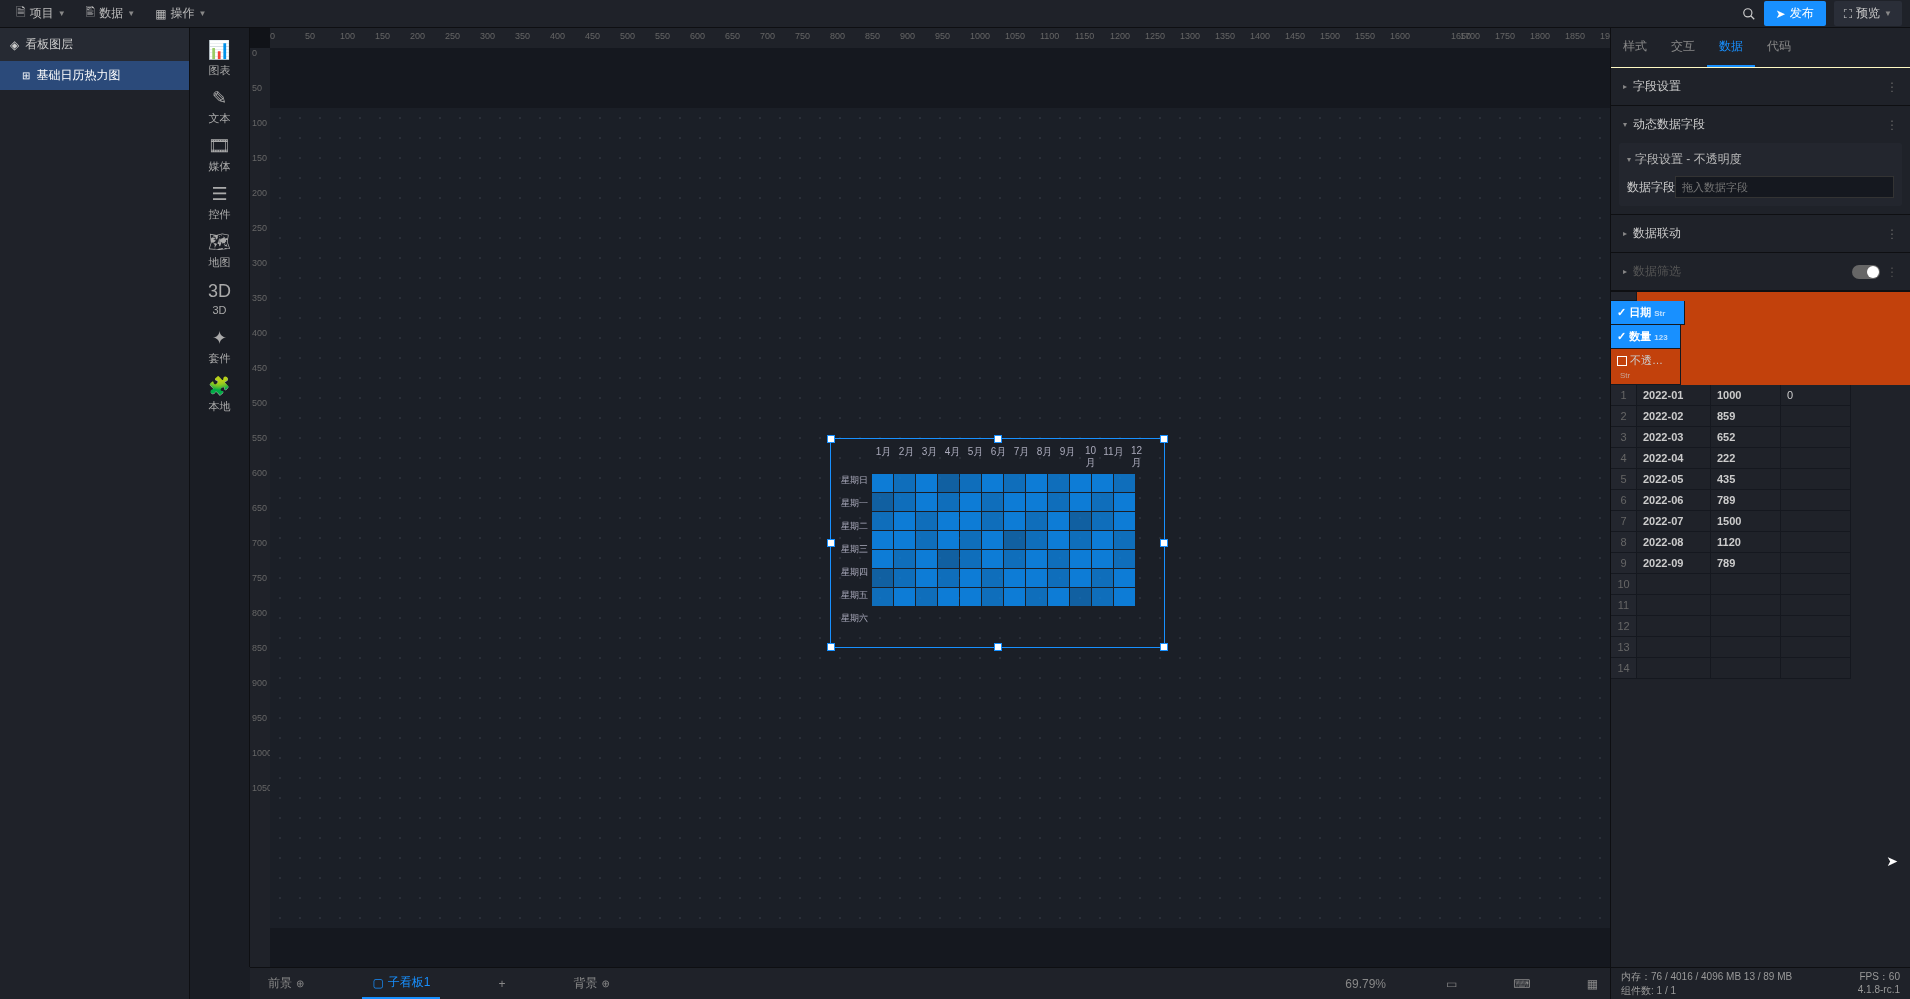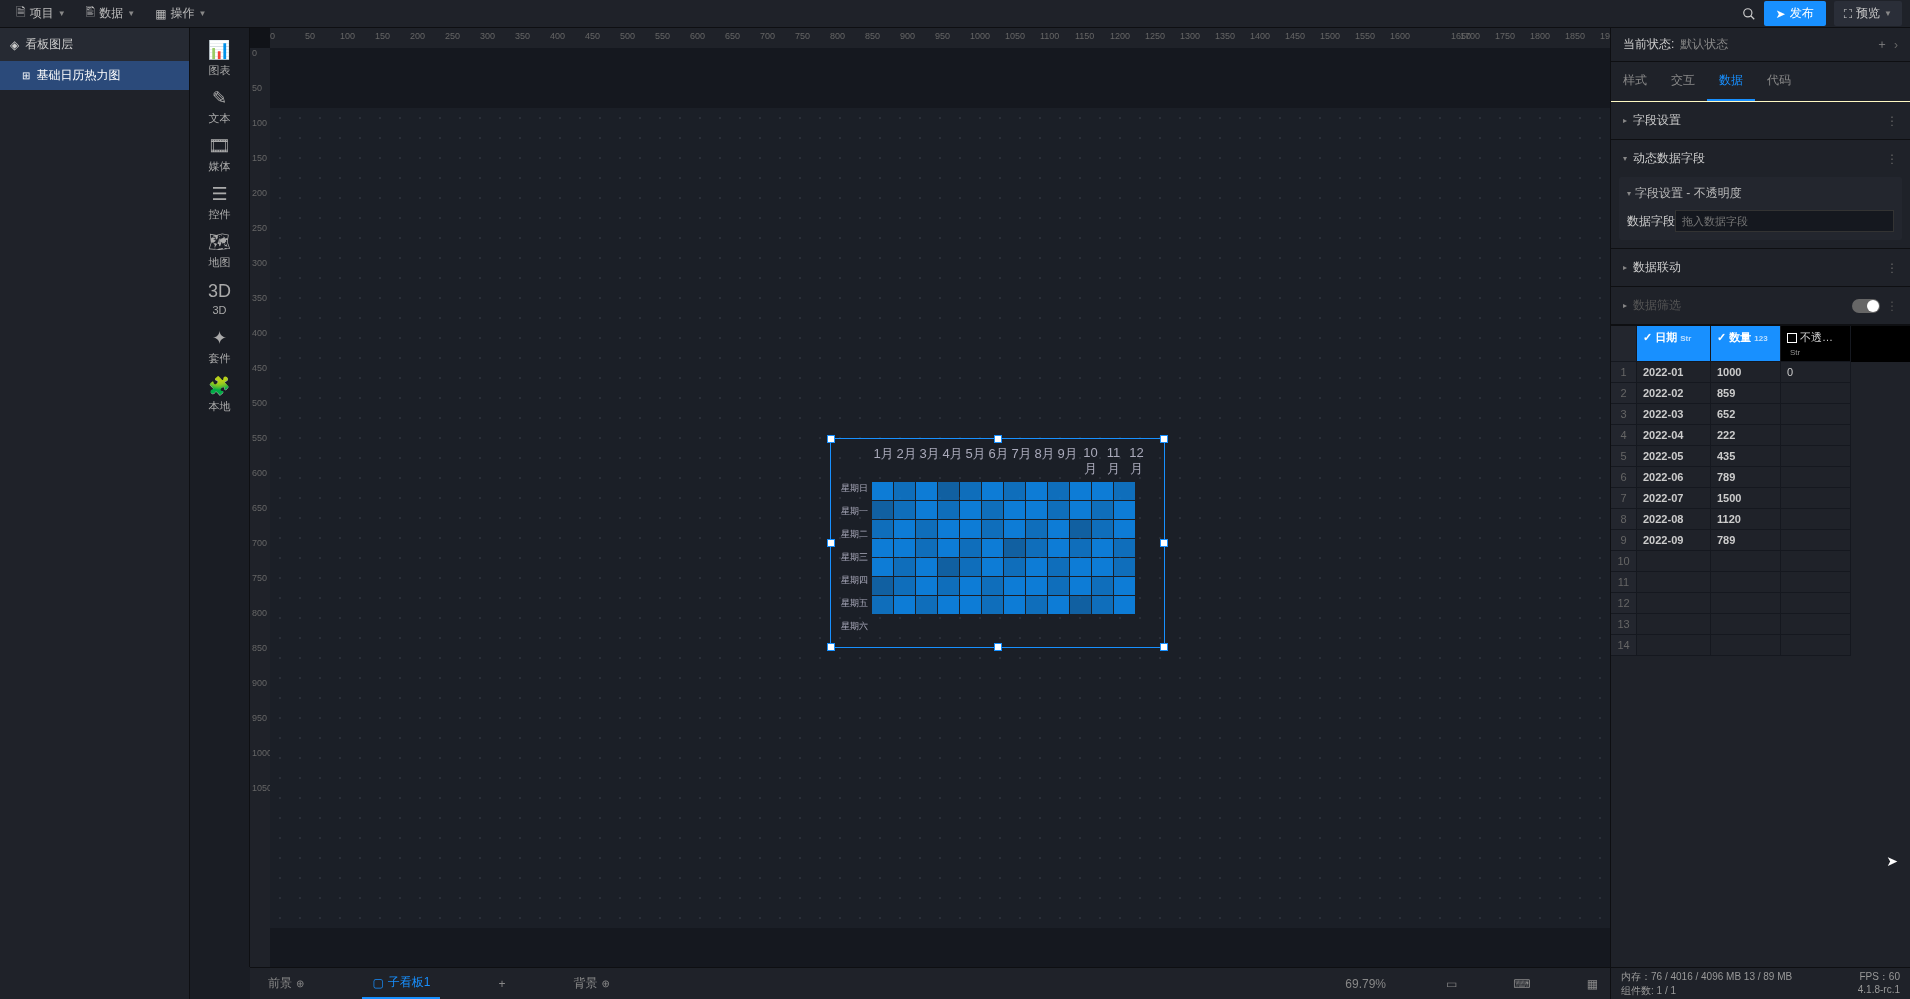--- a/index.html
+++ b/index.html
@@ -36,21 +36,21 @@
   background-image: radial-gradient(circle, #2a2e38 1px, transparent 1px);
   background-size: 20px 20px;
 }
 .sel { position: absolute; left: 560px; top: 330px; width: 335px; height: 210px; border: 1px solid #1890ff; }
 .sel .handle { position: absolute; width: 8px; height: 8px; background: #fff; border: 1px solid #1890ff; }
 .sel .h-nw{left:-4px;top:-4px}.sel .h-n{left:calc(50% - 4px);top:-4px}.sel .h-ne{right:-4px;top:-4px}
 .sel .h-w{left:-4px;top:calc(50% - 4px)}.sel .h-e{right:-4px;top:calc(50% - 4px)}
 .sel .h-sw{left:-4px;bottom:-4px}.sel .h-s{left:calc(50% - 4px);bottom:-4px}.sel .h-se{right:-4px;bottom:-4px}
 .heatmap { position: absolute; left: 10px; top: 6px; right: 10px; bottom: 10px; color: #8aa; font-size: 9px; }
 .hm-cols { display: flex; gap: 2px; margin-left: 32px; }
-.hm-cols span { width: 21px; text-align: center; font-size: 13px; color: #aab; }
+.hm-cols span { width: 21px; text-align: center; font-size: 10px; color: #aab; }
 .hm-body { display: flex; margin-top: 4px; }
 .hm-rows { display: flex; flex-direction: column; gap: 5px; }
 .hm-rows span { height: 18px; font-size: 9px; color: #aab; }
 .hm-grid { margin-left: 4px; display: grid; grid-template-columns: repeat(12, 21px); grid-auto-rows: 18px; gap: 1px; }
 .hm-cell { background: #0d7cd6; }.hm-cell.l2{opacity:.7}.hm-cell.l3{opacity:.85}.hm-cell.l4{opacity:1}
 
 
 .rightpanel { position: absolute; right: 0; top: 28px; width: 300px; bottom: 32px; background: #1f2229; border-left: 1px solid #0e0f12; display: flex; flex-direction: column; }
 .state-row { padding: 8px 12px; display: flex; align-items: center; gap: 6px; border-bottom: 1px solid #0e0f12; font-size: 12px; }
 .state-row .flex1 { flex: 1; }
@@ -67,21 +67,21 @@
 .toggle { width: 28px; height: 14px; background: #666; border-radius: 7px; position: relative; }
 .toggle::after { content: ""; position: absolute; width: 12px; height: 12px; background: #fff; border-radius: 50%; top: 1px; right: 1px; }
 .disabled { color: #555 !important; }
 
 
 .dgrid { flex: 1; display: flex; flex-direction: column; border-top: 1px solid #0e0f12; overflow: hidden; margin-top: auto;}
 .dg-tabs { display: flex; padding: 8px 12px 6px; gap: 16px; }
 .dg-tab { color: #888; cursor: pointer; font-size: 12px; }
 .dg-tab.active { color: #ddd; }
 .dg-head, .dg-row { display: flex; font-size: 11px; }
-.dg-head { background: #000000; }
+.dg-head { background: #c2410c; flex-direction: column; }
 .dg-head .dg-c.c-a, .dg-head .dg-c.c-b { background: #1890ff; color: #fff; }
 .dg-c { padding: 4px 6px; border-right: 1px solid #15181f; border-bottom: 1px solid #15181f; }
 .dg-c.idx { width: 26px; text-align: center; color: #666; background: #23262e; }
 .dg-c.c-a { width: 74px; font-weight: 600; }
 .dg-c.c-b { width: 70px; font-weight: 600; }
 .dg-c.c-c { width: 70px; }
 .chk { display:inline-block; width:10px; height:10px; border:1px solid #fff; margin-right:3px; vertical-align:middle;}
 .dg-head .dg-c .sub { font-size: 8px; opacity: .7; margin-left: 3px; }
 
 
@@ -375,27 +375,20 @@
                 <div class="hm-cell l4"></div>
               </div>
           </div>
         </div>
       </div>
     </div>
   </div>
 </div>
 
 <div class="rightpanel">
-  <div class="state-row">
-    <span>当前状态:</span>
-    <span style="color:#888;">默认状态</span>
-    <span class="flex1"></span>
-    <span style="color:#888;">＋</span>
-    <span style="color:#666;">›</span>
-  </div>
   <div class="tabs" id="propTabs">
       <div class="tab">样式</div>
       <div class="tab">交互</div>
       <div class="tab active">数据</div>
       <div class="tab">代码</div>
     </div>
 
   <div class="acc">
     <div class="acc-head">
       <span class="caret">▸</span>

